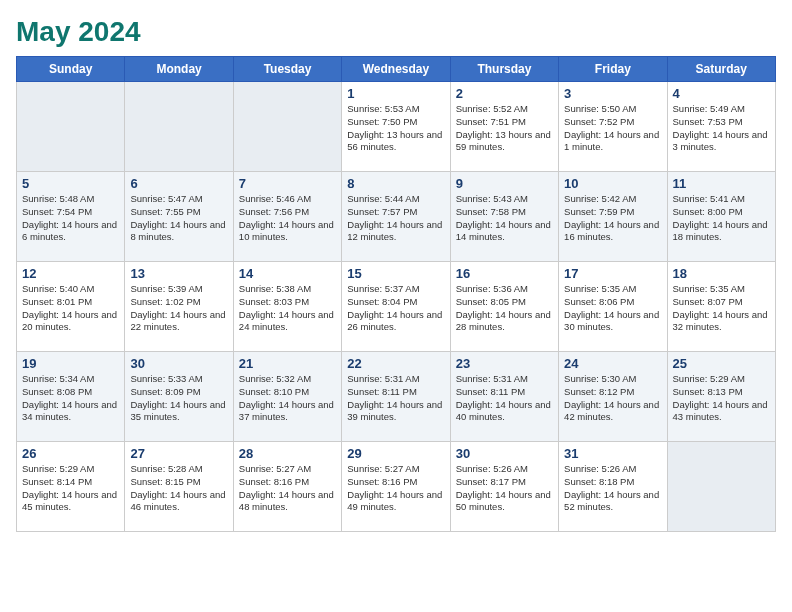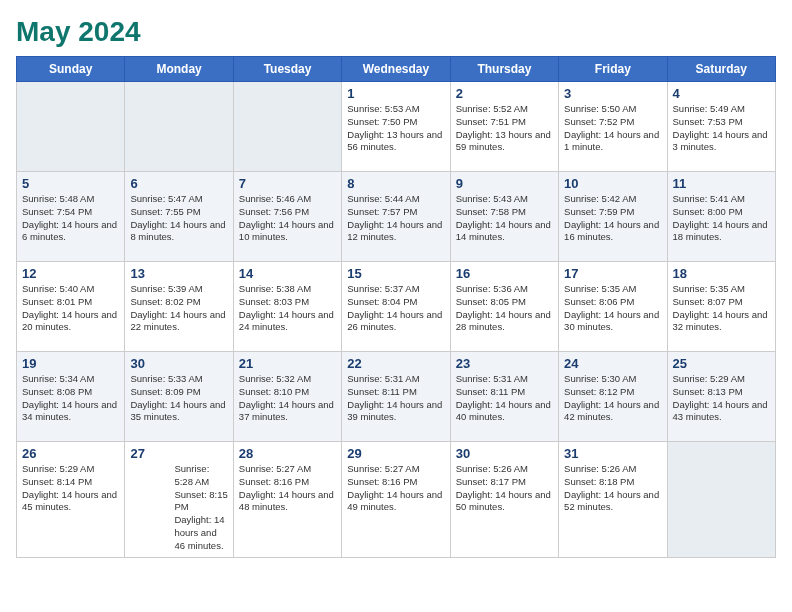--- a/index.html
+++ b/index.html
@@ -187,21 +187,21 @@
       <tr>
         <td>
           <div class="day-number">12</div>
           <div class="day-info" style="white-space: pre-line;">Sunrise: 5:40 AM
 Sunset: 8:01 PM
 Daylight: 14 hours and 20 minutes.</div>
         </td>
         <td>
           <div class="day-number">13</div>
           <div class="day-info" style="white-space: pre-line;">Sunrise: 5:39 AM
-Sunset: 8:02 PM
+Sunset: 1:02 PM
 Daylight: 14 hours and 22 minutes.</div>
         </td>
         <td>
           <div class="day-number">14</div>
           <div class="day-info" style="white-space: pre-line;">Sunrise: 5:38 AM
 Sunset: 8:03 PM
 Daylight: 14 hours and 24 minutes.</div>
         </td>
         <td>
           <div class="day-number">15</div>
@@ -274,21 +274,21 @@
       </tr>
       <tr>
         <td>
           <div class="day-number">26</div>
           <div class="day-info" style="white-space: pre-line;">Sunrise: 5:29 AM
 Sunset: 8:14 PM
 Daylight: 14 hours and 45 minutes.</div>
         </td>
         <td>
           <div class="day-number">27</div>
-          <div class="day-info" style="white-space: pre-line; margin-left: 44px;">Sunrise: 5:28 AM
+          <div class="day-info" style="white-space: pre-line;">Sunrise: 5:28 AM
 Sunset: 8:15 PM
 Daylight: 14 hours and 46 minutes.</div>
         </td>
         <td>
           <div class="day-number">28</div>
           <div class="day-info" style="white-space: pre-line;">Sunrise: 5:27 AM
 Sunset: 8:16 PM
 Daylight: 14 hours and 48 minutes.</div>
         </td>
         <td>

